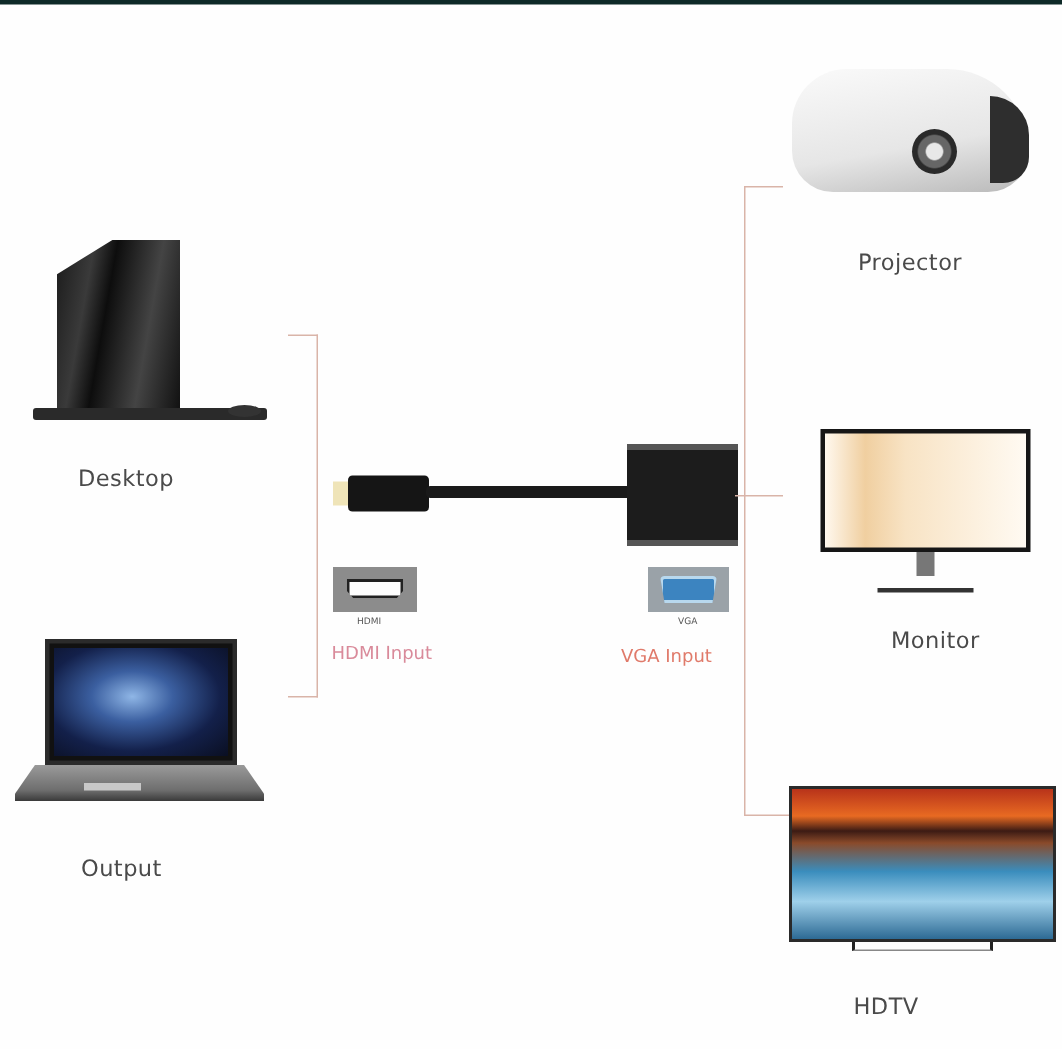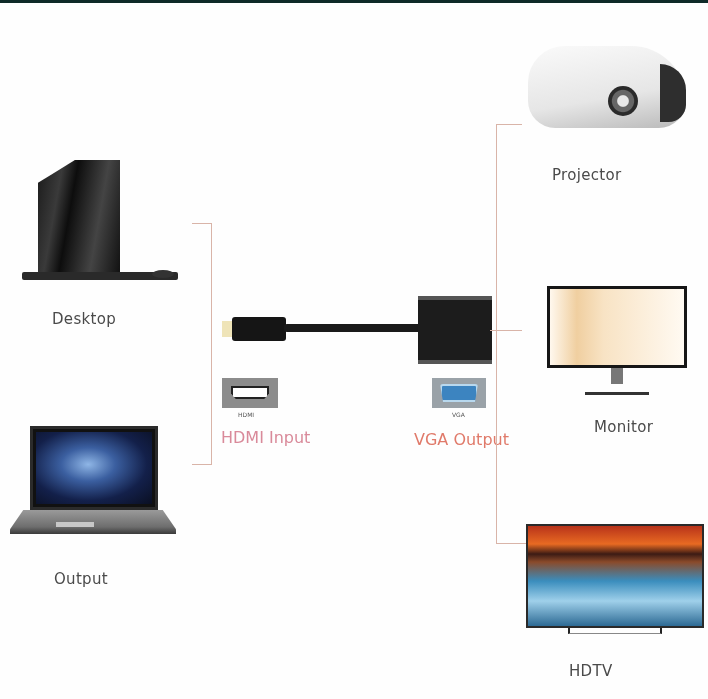--- a/index.html
+++ b/index.html
@@ -6,21 +6,21 @@
   body {
     width: 708px; height: 699px; overflow: hidden; position: relative;
     background: #fefefe;
     font-family: "DejaVu Sans", "Liberation Sans", sans-serif;
   }
   .topbar { position: absolute; left: 0; top: 0; width: 708px; height: 3px; background: #0e2a28; }
   .label {
     position: absolute; color: #4a4a4a; font-size: 15px; letter-spacing: 0.3px;
     text-align: center; white-space: nowrap;
   }
-  .pinklabel { position: absolute; font-size: 16px; white-space: nowrap; }
+  .pinklabel { position: absolute; font-size: 12px; white-space: nowrap; }
   .tiny { position: absolute; font-size: 6px; color: #555; white-space: nowrap; }
   .line { position: absolute; background: #d9b4a8; }
 
   
   .desk-base { position: absolute; left: 22px; top: 272px; width: 156px; height: 8px; background: #2a2a2a; border-radius: 2px; }
   .desk-tower { position: absolute; left: 38px; top: 160px; width: 82px; height: 114px;
     background: linear-gradient(100deg, #1a1a1a 0%, #3a3a3a 25%, #0d0d0d 40%, #444 70%, #111 100%);
     clip-path: polygon(18% 12%, 45% 0, 100% 0, 100% 100%, 0 100%, 0 20%); }
   .desk-mouse { position: absolute; left: 152px; top: 270px; width: 22px; height: 8px; background: #333; border-radius: 50%; }
 
@@ -105,32 +105,32 @@
 <div class="hdmi-port">
     <div class="hole"></div>
   </div>
 <div class="tiny" style="left:238px; top:411px;">HDMI</div>
 <div class="pinklabel" style="left:221px; top:428px; color:#d98a9a;">HDMI Input</div>
 
 <div class="vga-port">
     <div class="hole"></div>
   </div>
 <div class="tiny" style="left:452px; top:411px;">VGA</div>
-<div class="pinklabel" style="left:414px; top:430px; color:#e07a6a;">VGA Output</div>
+<div class="pinklabel" style="left:414px; top:430px; color:#e07a6a;">VGA Input</div>
 
 <div class="line" style="left:496px; top:124px; width:26px; height:1px;"></div>
 <div class="line" style="left:496px; top:124px; width:1px; height:420px;"></div>
 <div class="line" style="left:490px; top:330px; width:32px; height:1px;"></div>
 <div class="line" style="left:496px; top:543px; width:30px; height:1px;"></div>
 
 <div>
   <div class="proj"></div>
   <div class="proj-side"></div>
   <div class="proj-lens"></div>
-  <div class="label" style="left:552px; top:166px;">Projector</div>
+  <div class="label" style="left:572px; top:166px;">Projector</div>
 </div>
 
 <div>
   <div class="mon">
       <div class="img"></div>
     </div>
   <div class="mon-neck"></div>
   <div class="mon-foot"></div>
   <div class="label" style="left:594px; top:418px;">Monitor</div>
 </div>

